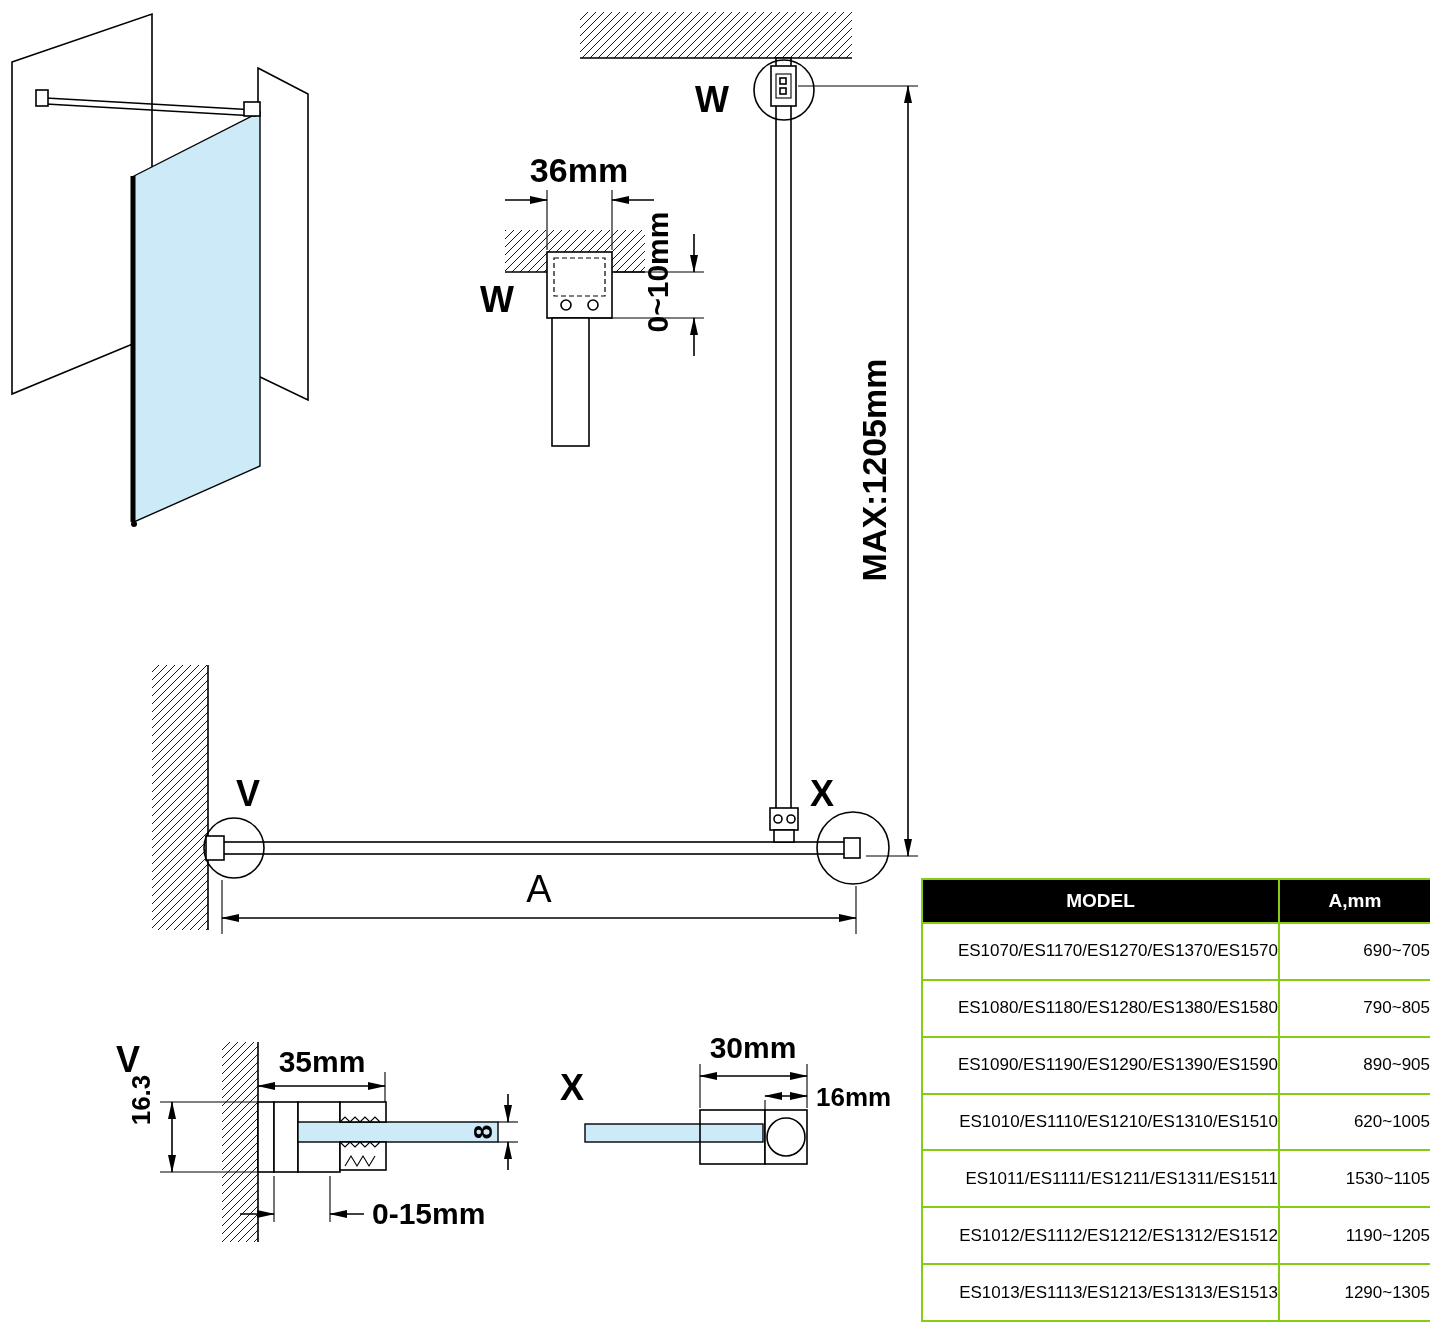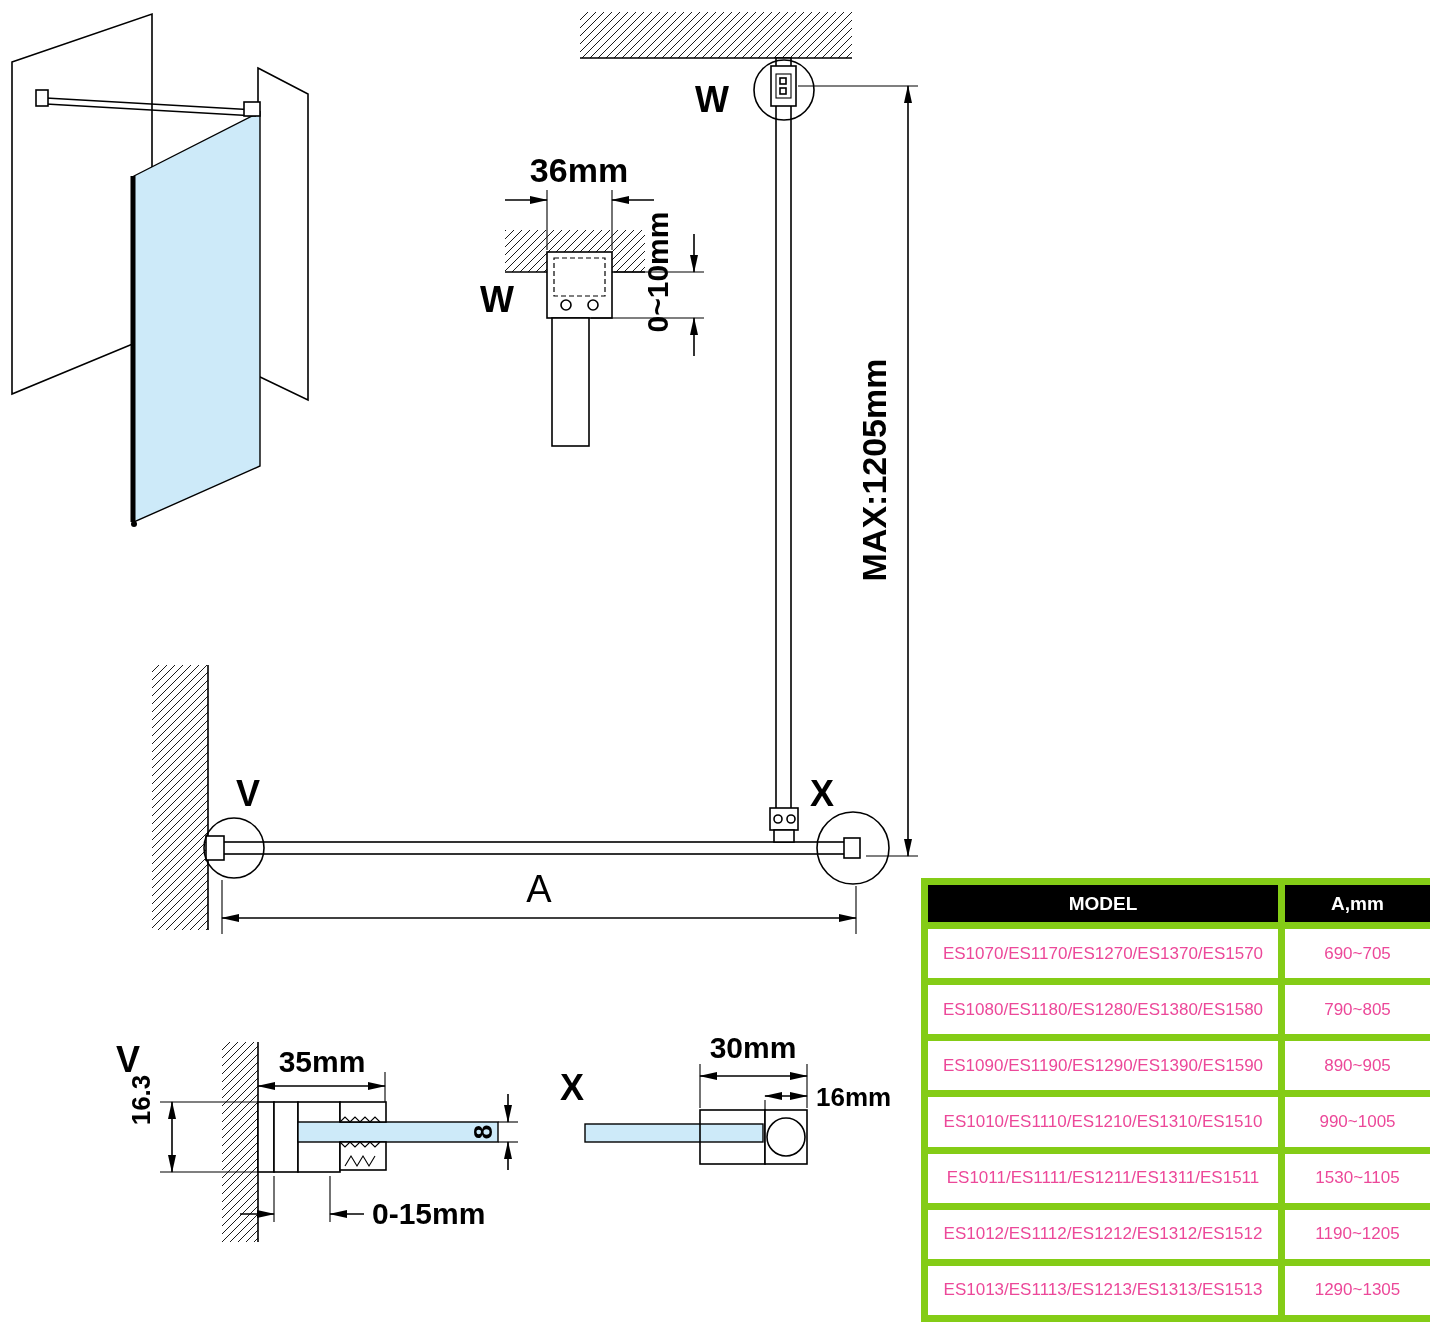--- a/index.html
+++ b/index.html
@@ -13,23 +13,23 @@
   .dimln{stroke:#000;stroke-width:1.6;fill:none}
   .fw{fill:#fff;stroke:#000;stroke-width:1.6}
   .gs{stroke:#000;stroke-width:1.4}
   .dim{font-weight:bold;font-size:30px}
   .dim-lg{font-size:34px}
   .dim-sm{font-size:26px}
   .callout{font-weight:bold;font-size:36px}
   .alabel{font-size:38px}
   .table-wrap{position:absolute;left:921px;top:878px;width:509px;height:444px;background:#fff}
   .table-wrap table{width:100%;height:100%;border-collapse:collapse;table-layout:fixed}
-  .table-wrap th,.table-wrap td{border:7px solid #84cc16}
+  .table-wrap th,.table-wrap td{border:2px solid #84cc16}
   .table-wrap thead th{background:#000;color:#fff;font-weight:bold;font-size:19px;height:44px;text-align:center}
-  .table-wrap td{font-size:17px;text-align:center;vertical-align:middle;color:#ec4899}
+  .table-wrap td{font-size:17px;text-align:right;vertical-align:middle;color:#000000}
   .model-col{width:357px}
   .a-col{width:152px}
   .a-cell{font-size:18px}
 </style>
 </head>
 <body>
 
 <div class="stage">
 
 <svg width="1430" height="1322" viewBox="0 0 1430 1322">
@@ -196,21 +196,21 @@
     <td class="a-cell">790~805</td>
   </tr>
 
   <tr>
     <td class="model-cell">ES1090/ES1190/ES1290/ES1390/ES1590</td>
     <td class="a-cell">890~905</td>
   </tr>
 
   <tr>
     <td class="model-cell">ES1010/ES1110/ES1210/ES1310/ES1510</td>
-    <td class="a-cell">990~1005</td>
+    <td class="a-cell">620~1005</td>
   </tr>
 
   <tr>
     <td class="model-cell">ES1011/ES1111/ES1211/ES1311/ES1511</td>
     <td class="a-cell">1530~1105</td>
   </tr>
 
   <tr>
     <td class="model-cell">ES1012/ES1112/ES1212/ES1312/ES1512</td>
     <td class="a-cell">1190~1205</td>

